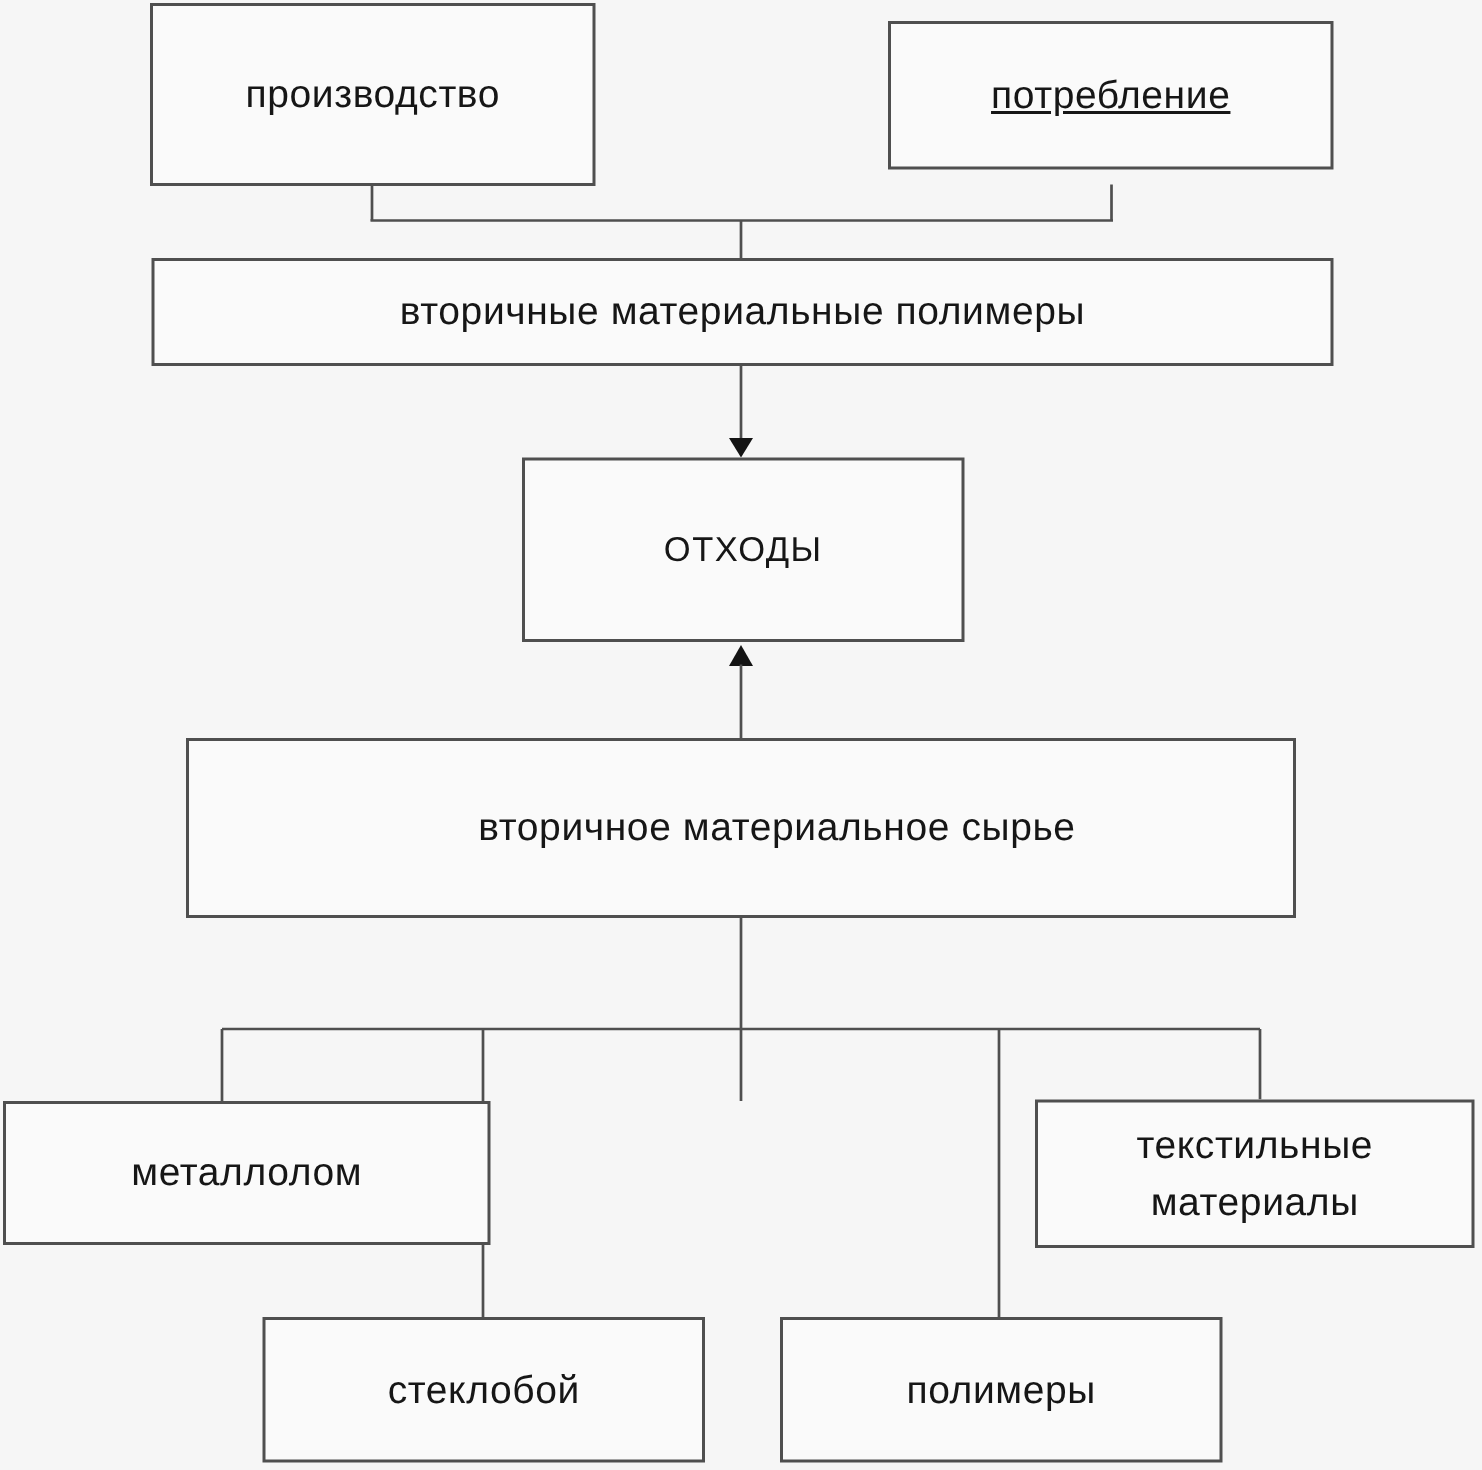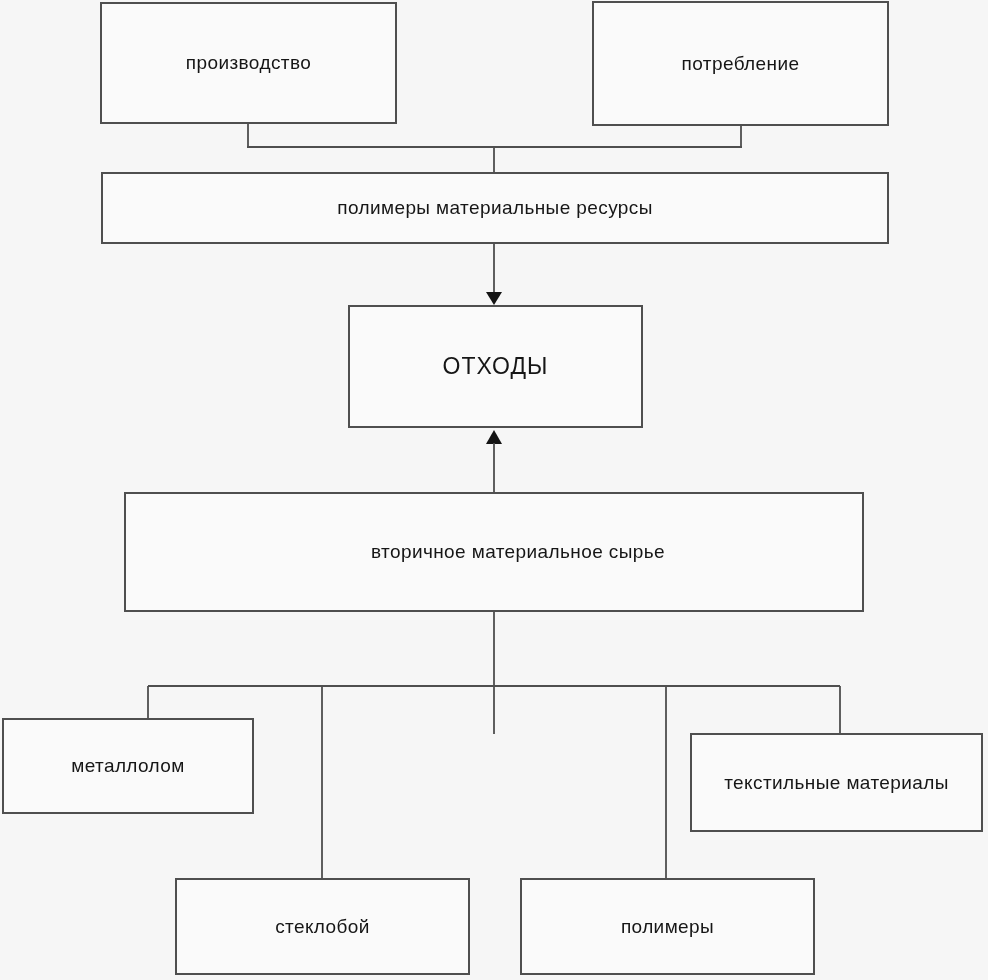--- a/index.html
+++ b/index.html
@@ -29,31 +29,31 @@
   .node {
     position: absolute;
     box-sizing: border-box;
     display: flex;
     align-items: center;
     justify-content: center;
     text-align: center;
     background: var(--color-box-fill);
     border: 2px solid var(--color-border);
     color: var(--color-text);
-    font-size: 19px;
+    font-size: 26px;
     letter-spacing: 0.4px;
     line-height: 1.45;
   }
   #n-production   { left: 100px; top: 2px;   width: 297px; height: 122px; }
-  #n-consumption  { left: 592px; top: 1px;   width: 297px; height: 125px; }
+  #n-consumption  { left: 592px; top: 14px;   width: 297px; height: 99px; text-decoration: underline; }
   #n-vmr          { left: 101px; top: 172px; width: 788px; height: 72px;  }
   #n-waste        { left: 348px; top: 305px; width: 295px; height: 123px;
                     font-size: 23px; letter-spacing: 1px; }
   #n-vms          { left: 124px; top: 492px; width: 740px; height: 120px; padding-left: 48px; }
-  #n-metal        { left: 2px;   top: 718px; width: 252px; height: 96px;  }
+  #n-metal        { left: 2px;   top: 734px; width: 325px; height: 96px;  }
   #n-paper        { left: 347px; top: 734px; width: 295px; height: 96px;  }
   #n-textile      { left: 690px; top: 733px; width: 293px; height: 99px; padding: 0 30px; }
   #n-cullet       { left: 175px; top: 878px; width: 295px; height: 97px;  }
   #n-polymers     { left: 520px; top: 878px; width: 295px; height: 97px;  }
   .line  { stroke: var(--color-border); stroke-width: 1.8; fill: none; }
   .arrowhead { fill: #141414; stroke: none; }
 </style>
 </head>
 <body>
 
@@ -78,21 +78,21 @@
     <path class="line" d="M322 686 L322 878"></path>
     <path class="line" d="M494 686 L494 734"></path>
     <path class="line" d="M666 686 L666 878"></path>
     <path class="line" d="M840 686 L840 733"></path>
   </svg>
 
   <div class="node" id="n-production">производство</div>
 
   <div class="node" id="n-consumption">потребление</div>
 
-  <div class="node" id="n-vmr">полимеры материальные ресурсы</div>
+  <div class="node" id="n-vmr">вторичные материальные полимеры</div>
 
   <div class="node" id="n-waste">ОТХОДЫ</div>
 
   <div class="node" id="n-vms">вторичное материальное сырье</div>
 
   <div class="node" id="n-metal">металлолом</div>
 
 
   <div class="node" id="n-textile">текстильные материалы</div>
 

